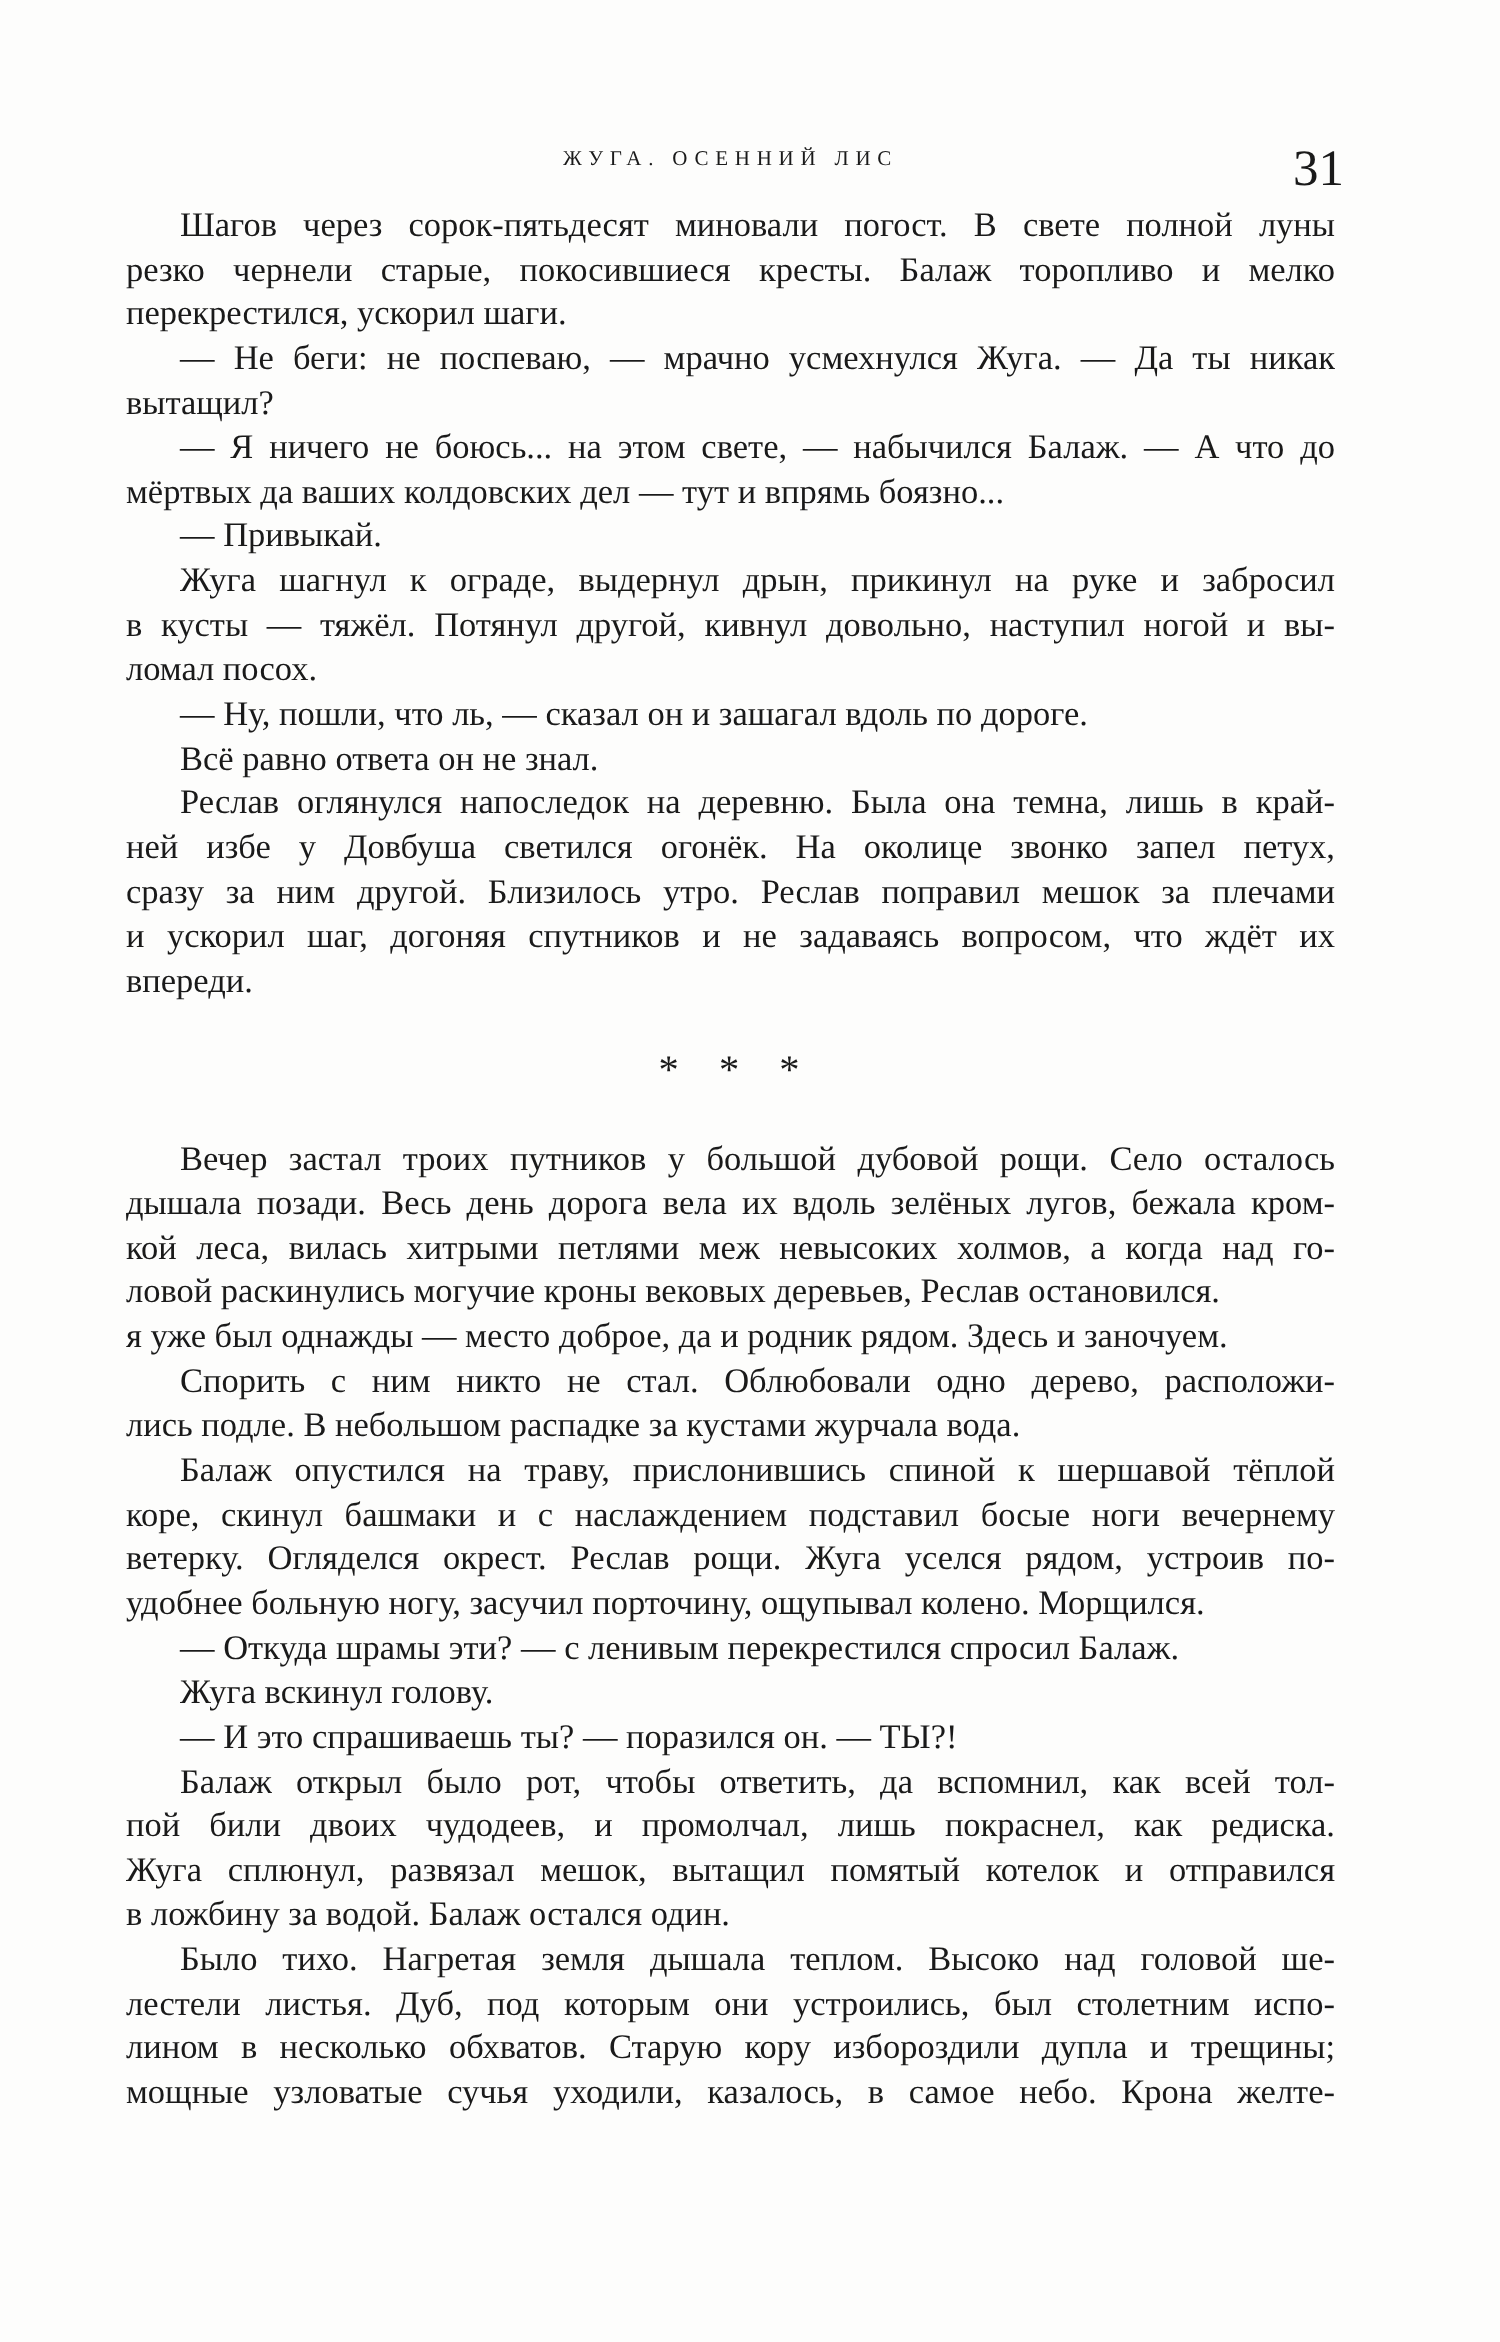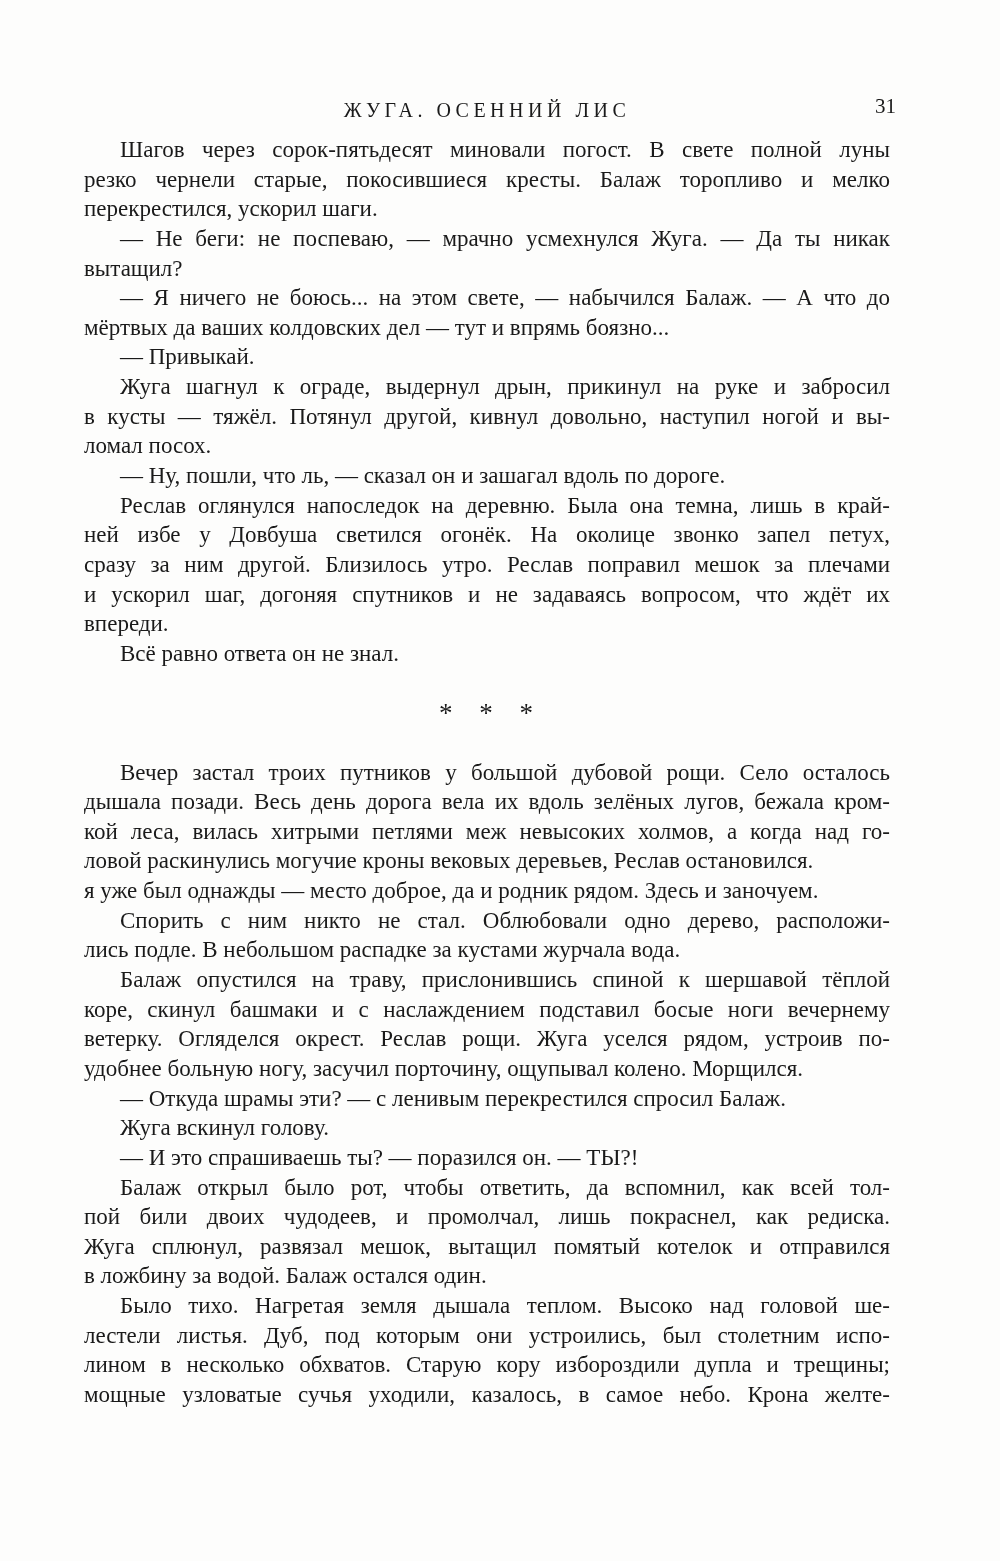--- a/index.html
+++ b/index.html
@@ -15,29 +15,29 @@
     color: #1a1a1a;
     font-family: "Liberation Serif", "DejaVu Serif", serif;
     overflow: hidden;
   }
   .running-head-title {
     position: absolute;
     top: 99px;
     left: 84px;
     width: 806px;
     text-align: center;
-    font-size: 20px;
+    font-size: 14px;
     letter-spacing: 4.5px;
     white-space: nowrap;
   }
   .running-head-page {
     position: absolute;
     top: 94px;
     right: 104px;
-    font-size: 21px;
+    font-size: 34px;
   }
   .body-text {
     position: absolute;
     top: 135px;
     left: 84px;
     width: 806px;
     font-size: 23px;
   }
   .para {
     margin: 0;
@@ -90,28 +90,28 @@
       </div>
       <div class="para">
         <div class="line first">Жуга шагнул к ограде, выдернул дрын, прикинул на руке и забросил</div>
         <div class="line">в кусты — тяжёл. Потянул другой, кивнул довольно, наступил ногой и вы-</div>
         <div class="line last">ломал посох.</div>
       </div>
       <div class="para">
         <div class="line first last">— Ну, пошли, что ль, — сказал он и зашагал вдоль по дороге.</div>
       </div>
       <div class="para">
+        <div class="line first last">Всё равно ответа он не знал.</div>
+      </div>
+      <div class="para">
         <div class="line first">Реслав оглянулся напоследок на деревню. Была она темна, лишь в край-</div>
         <div class="line">ней избе у Довбуша светился огонёк. На околице звонко запел петух,</div>
         <div class="line">сразу за ним другой. Близилось утро. Реслав поправил мешок за плечами</div>
         <div class="line">и ускорил шаг, догоняя спутников и не задаваясь вопросом, что ждёт их</div>
         <div class="line last">впереди.</div>
-      </div>
-      <div class="para">
-        <div class="line first last">Всё равно ответа он не знал.</div>
       </div>
       <div class="separator">* * *</div>
       <div class="para">
         <div class="line first">Вечер застал троих путников у большой дубовой рощи. Село осталось</div>
         <div class="line">дышала позади. Весь день дорога вела их вдоль зелёных лугов, бежала кром-</div>
         <div class="line">кой леса, вилась хитрыми петлями меж невысоких холмов, а когда над го-</div>
         <div class="line last">ловой раскинулись могучие кроны вековых деревьев, Реслав остановился.</div>
       </div>
       <div class="para">
         <div class="line last">я уже был однажды — место доброе, да и родник рядом. Здесь и заночуем.</div>

